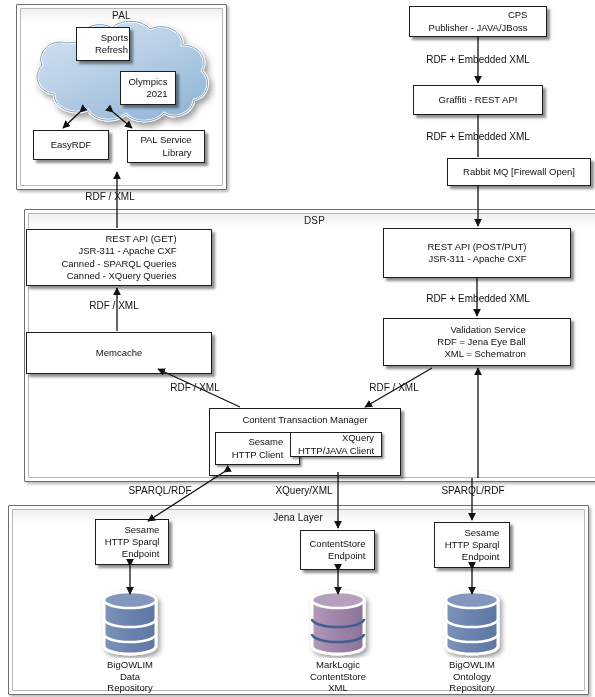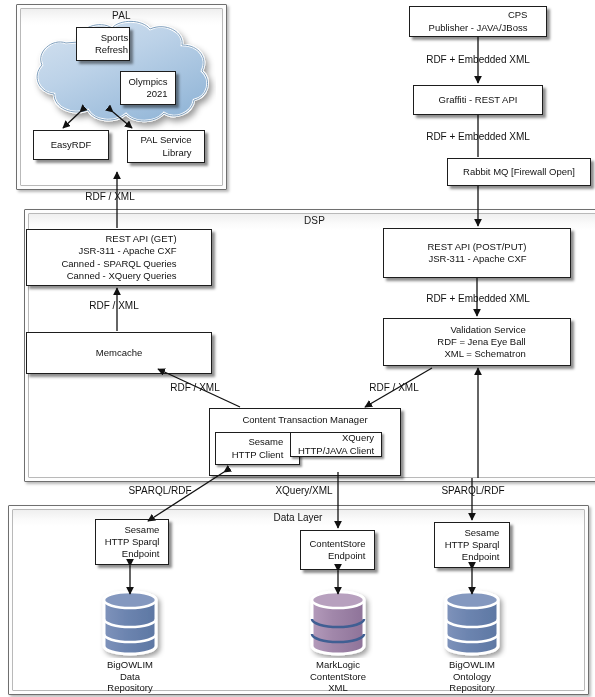--- a/index.html
+++ b/index.html
@@ -157,21 +157,21 @@
 
   <div class="box" style="left:209px;top:408px;width:192px;height:68px;align-items:flex-start;justify-content:center;padding-top:5px;font-size:9.5px;">Content Transaction Manager</div>
   <div class="box inner" style="left:215px;top:432px;width:85px;height:33px;white-space:pre-line;">Sesame
 HTTP Client</div>
   <div class="box inner" style="left:290px;top:432px;width:92px;height:25px;white-space:pre-line;">XQuery
 HTTP/JAVA Client</div>
 
   <div class="panel" style="left:8px;top:505px;width:579px;height:188px;">
     <div class="pinner"></div>
   </div>
-  <div class="lbl" style="left:248px;top:512px;width:100px;">Data Layer</div>
+  <div class="lbl" style="left:248px;top:512px;width:100px;">Jena Layer</div>
 
   <div class="lbl" style="left:112px;top:485px;width:96px;">SPARQL/RDF</div>
   <div class="lbl" style="left:256px;top:485px;width:96px;">XQuery/XML</div>
   <div class="lbl" style="left:387px;top:485px;width:172px;">SPARQL/RDF</div>
 
   <div class="box" style="left:95px;top:519px;width:74px;height:46px;white-space:pre-line;">Sesame
 HTTP Sparql
 Endpoint</div>
   <div class="box" style="left:300px;top:530px;width:75px;height:40px;white-space:pre-line;">ContentStore
 Endpoint</div>

